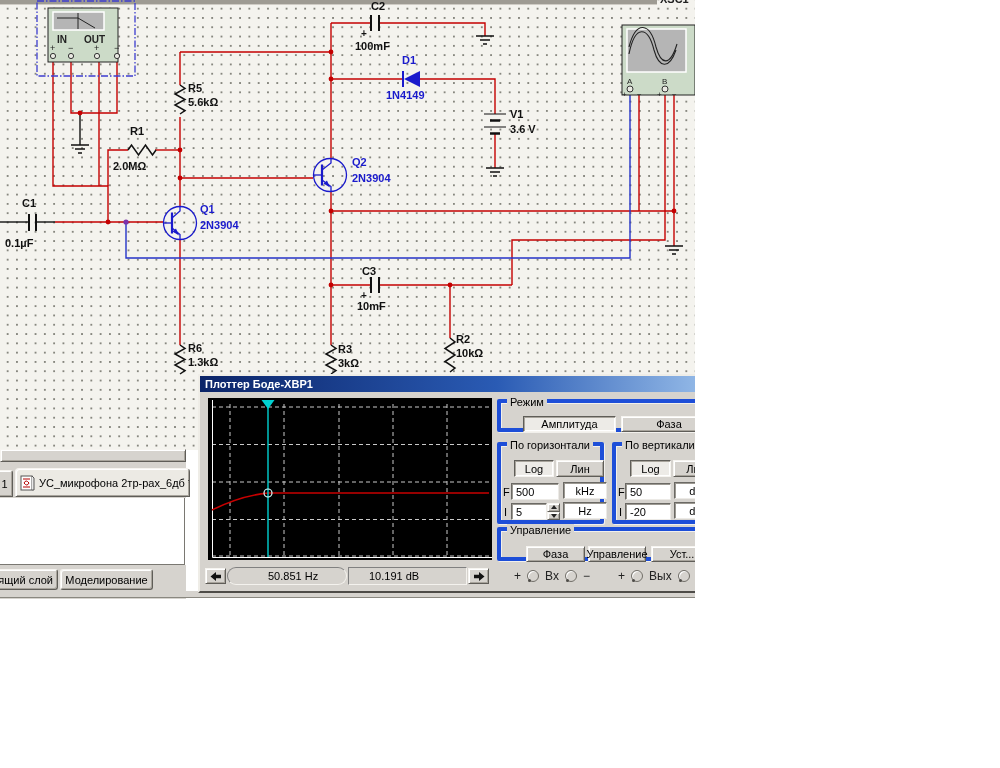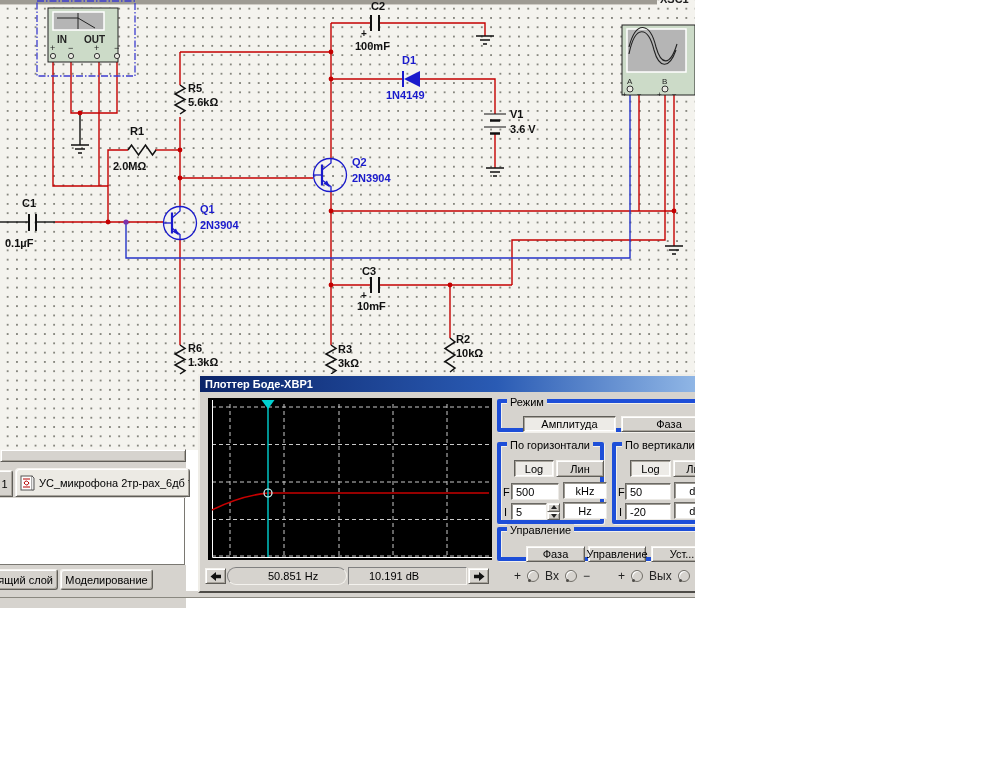--- a/index.html
+++ b/index.html
@@ -233,21 +233,21 @@
         <path d="M3,4 H10 M3,12 H10" stroke="#b40000" stroke-width="1"></path>
         <path d="M4,8 q2,-4 5,0 q-2,4 -5,0" stroke="#b40000" fill="none"></path>
         <path d="M12,1 l2,2 v12 h-2" fill="#e8e8e8" stroke="#555"></path>
       </svg>
       <span style="font-size:11px;white-space:nowrap;overflow:hidden;">УС_микрофона 2тр-рах_6дб *</span>
     </div>
   </div>
 
   <div class="abs" style="left:0;top:498px;width:184px;height:66px;background:#fff;border-right:1px solid #7a7872;border-bottom:1px solid #7a7872;"></div>
 
-  <div class="abs" style="left:0;top:565px;width:186px;height:43px;background:#d6d3ce;text-decoration:underline;">
+  <div class="abs" style="left:0;top:565px;width:186px;height:34px;background:#d6d3ce;text-decoration:underline;">
     <div class="abs btn3d" style="left:-10px;top:4px;width:68px;height:21px;border-radius:3px;justify-content:flex-end;padding-right:4px;">
       <span>ящий слой</span>
     </div>
     <div class="abs btn3d" style="left:60px;top:4px;width:93px;height:21px;border-radius:3px;text-align:right;">
       <span>Моделирование</span>
     </div>
   </div>
 
   <div class="abs" style="left:0;top:591px;width:695px;height:6px;background:#d6d3ce;border-bottom:1px solid #8a8880;"></div>
 

